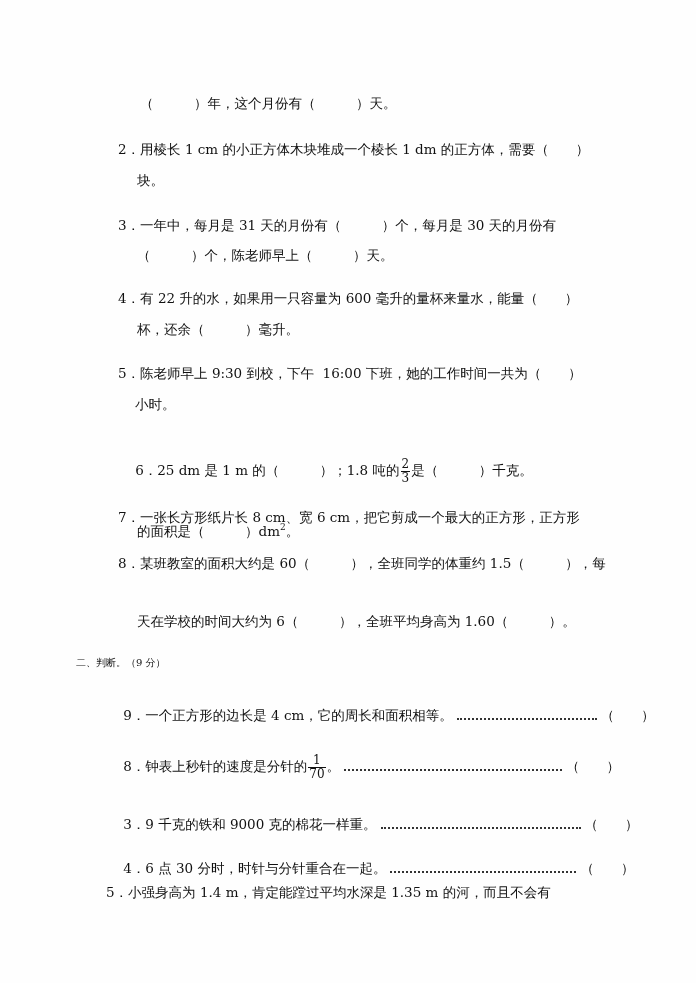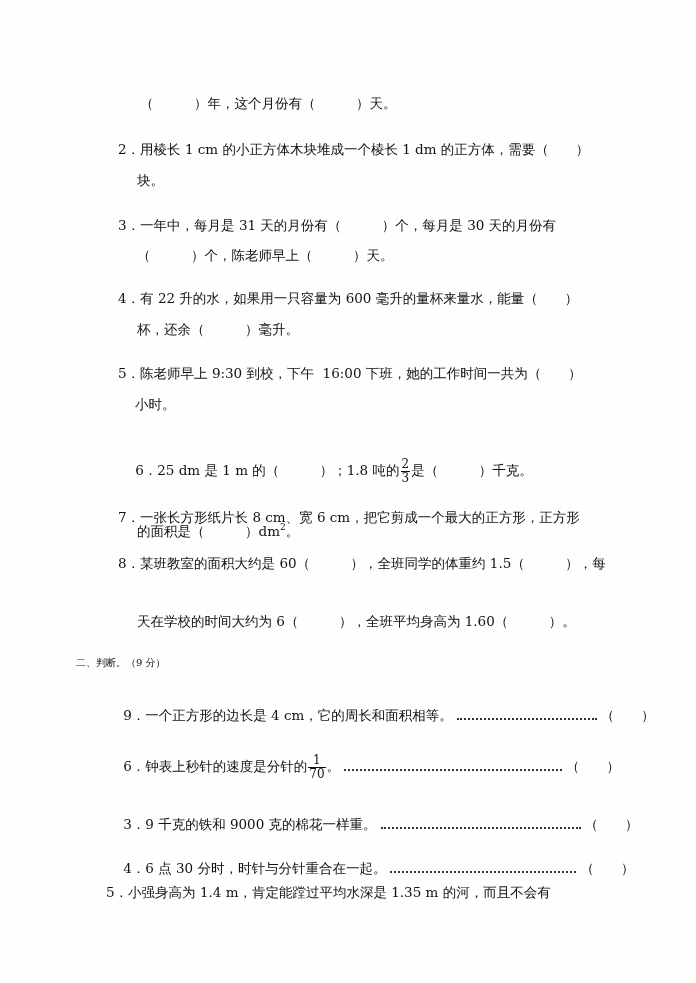--- a/index.html
+++ b/index.html
@@ -40,21 +40,21 @@
   <div class="line" style="left:118px;top:554px">8．某班教室的面积大约是 60（　　　），全班同学的体重约 1.5（　　　），每</div>
   <div class="line" style="left:137px;top:612px">天在学校的时间大约为 6（　　　），全班平均身高为 1.60（　　　）。</div>
 
   <div class="line" style="left:76px;top:654px;font-size:10px">二、判断。（9 分）</div>
 
   <div class="line" style="left:106px;top:688px;width:520px">
     <span>9．一个正方形的边长是 4 cm，它的周长和面积相等。</span><span class="dots" style="width:140px"></span><span>（　　）</span>
   </div>
 
   <div class="line" style="left:106px;top:736px;width:520px">
-    <span>6．钟表上秒针的速度是分针的</span><span class="frac"><span class="num">1</span><span class="den">70</span></span><span>。</span><span class="dots" style="width:218px"></span><span>（　　）</span>
+    <span>8．钟表上秒针的速度是分针的</span><span class="frac"><span class="num">1</span><span class="den">70</span></span><span>。</span><span class="dots" style="width:218px"></span><span>（　　）</span>
   </div>
 
   <div class="line" style="left:106px;top:797px;width:520px">
     <span>3．9 千克的铁和 9000 克的棉花一样重。</span><span class="dots" style="width:200px"></span><span>（　　）</span>
   </div>
 
   <div class="line" style="left:106px;top:841px;width:520px">
     <span>4．6 点 30 分时，时针与分针重合在一起。</span><span class="dots" style="width:186px"></span><span>（　　）</span>
   </div>
 

